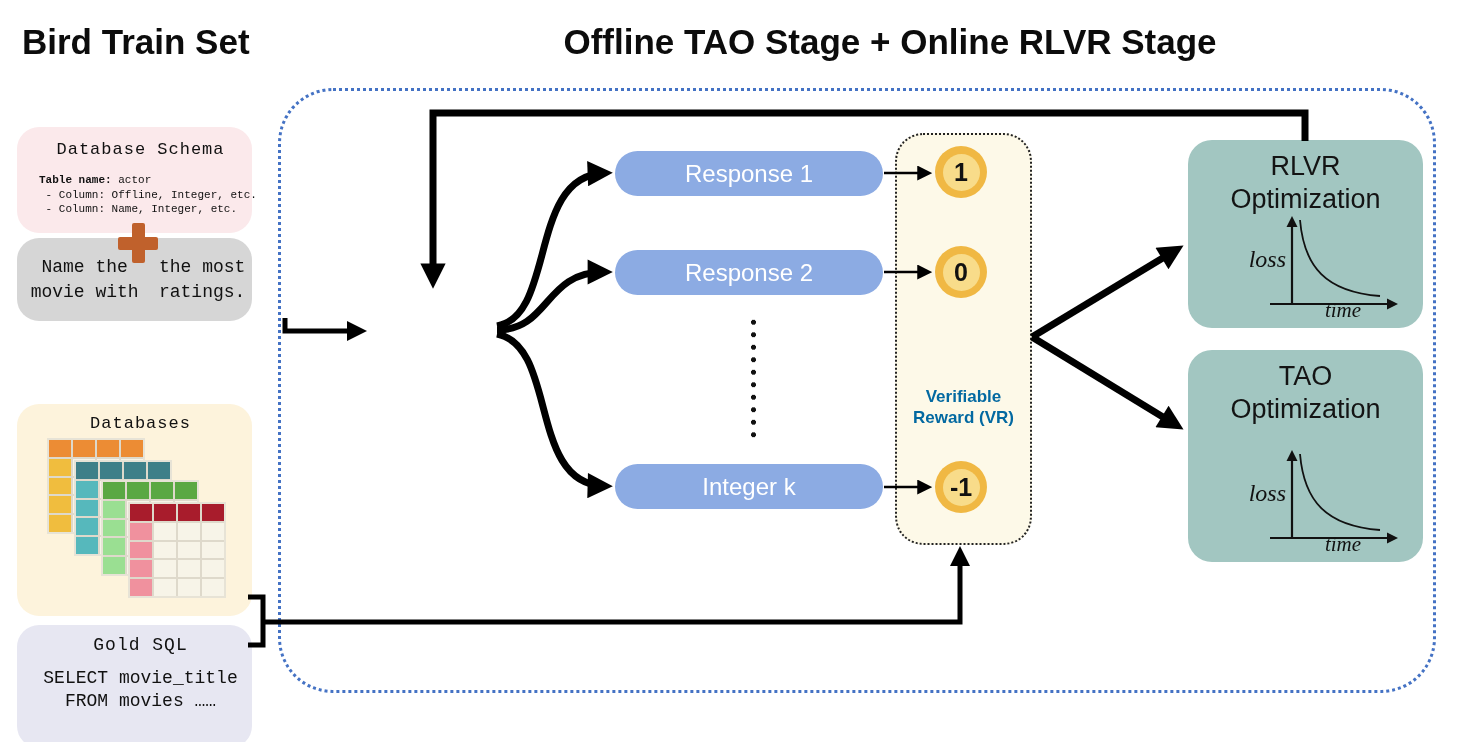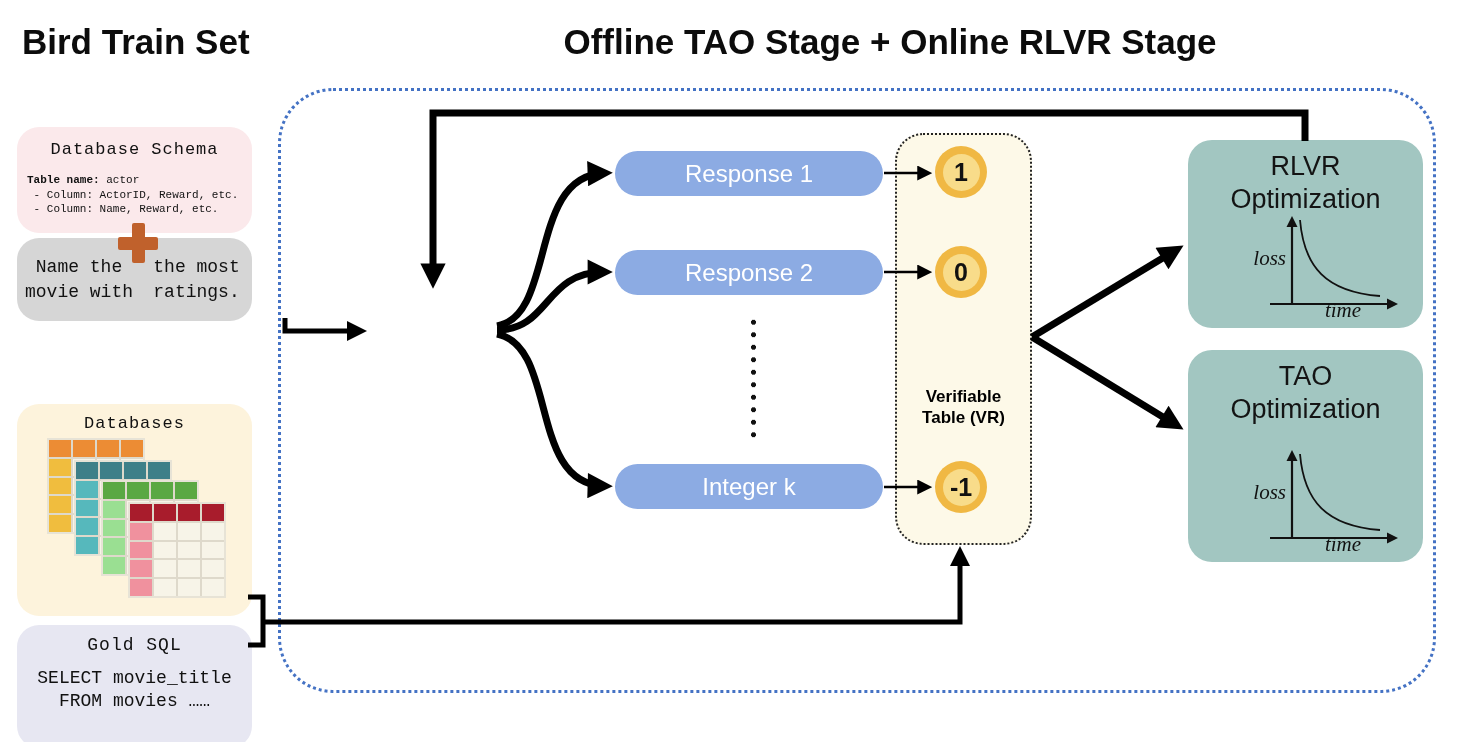--- a/index.html
+++ b/index.html
@@ -9,21 +9,21 @@
   .title{position:absolute;font-weight:bold;font-size:35px;color:#0c0c0c;letter-spacing:0;}
   #title-left{left:22px;top:22px;}
   #title-center{left:500px;top:22px;width:780px;text-align:center;}
 
   #outer-box{position:absolute;left:278px;top:88px;width:1152px;height:599px;
              border:3px dotted #4472c4;border-radius:55px;background:transparent;}
 
   
   .lbox{position:absolute;left:17px;width:235px;border-radius:22px;box-sizing:border-box;}
   #schema-box{top:127px;height:106px;background:#fbe9eb;}
-  .mono{font-family:"Liberation Mono","DejaVu Sans Mono",monospace;color:#111;}
+  .mono{font-family:"Liberation Mono","DejaVu Sans Mono",monospace;color:#111;margin-left:12px;}
   .box-title{text-align:center;font-size:17px;letter-spacing:1px;}
   #schema-box .box-title{margin-top:13px;}
   #schema-detail{position:absolute;left:10px;top:46px;font-size:11px;line-height:14.5px;}
   .schema-line{white-space:pre;}
   .bold{font-weight:bold;}
 
   #plus-icon{position:absolute;left:118px;top:223px;width:40px;height:40px;z-index:4;}
   #plus-icon::before{content:"";position:absolute;left:0;top:13.5px;width:40px;height:13px;
     background:#c0612c;border-radius:2px;}
   #plus-icon::after{content:"";position:absolute;left:13.5px;top:0;width:13px;height:40px;
@@ -59,50 +59,50 @@
     background-size:7px 12.5px;background-repeat:repeat-y;background-position:center top;}
 
   #vr-box{position:absolute;left:895px;top:133px;width:137px;height:412px;
     border:2px dotted #222;border-radius:28px;background:#fdf9e8;box-sizing:border-box;z-index:1;}
   .reward{position:absolute;left:935px;width:52px;height:52px;border-radius:50%;
     background:#f0b843;display:flex;align-items:center;justify-content:center;z-index:3;}
   .reward-inner{width:37px;height:37px;border-radius:50%;background:#f8dc8a;display:flex;
     align-items:center;justify-content:center;font-weight:bold;font-size:25px;color:#111;}
   #reward-0{top:146px;} #reward-1{top:246px;} #reward-2{top:461px;}
   #vr-label{position:absolute;left:895px;top:386px;width:137px;text-align:center;
-    font-weight:bold;font-size:17px;line-height:21px;color:#000000;z-index:2;}
+    font-weight:bold;font-size:17px;line-height:21px;color:#0369a1;z-index:2;}
 
   .opt-box{position:absolute;left:1188px;width:235px;background:#a2c6c1;border-radius:24px;z-index:2;}
   #opt-0{top:140px;height:188px;} #opt-1{top:350px;height:212px;}
   .opt-title{text-align:center;font-size:27px;line-height:33px;color:#141414;margin-top:10px;}
   .mini-chart{position:absolute;left:42px;bottom:4px;width:180px;height:112px;}
   .mini-chart svg{position:absolute;left:0;top:0;}
   .loss-label{position:absolute;left:0;top:34px;width:56px;text-align:right;
-    font-family:"Liberation Serif",serif;font-style:italic;font-size:21px;color:#111;}
+    font-family:"Liberation Serif",serif;font-style:italic;font-size:24px;color:#111;}
   .time-label{position:absolute;left:78px;top:86px;width:70px;text-align:center;
     font-family:"Liberation Serif",serif;font-style:italic;font-size:21px;color:#111;}
 
   #arrows{position:absolute;left:0;top:0;z-index:3;pointer-events:none;}
 </style>
 </head>
 <body>
 
 <div id="canvas">
 
   <div class="title" id="title-left">Bird Train Set</div>
   <div class="title" id="title-center">Offline TAO Stage + Online RLVR Stage</div>
 
   <div id="outer-box"></div>
 
   <div class="lbox" id="schema-box">
     <div class="box-title mono">Database Schema</div>
     <div id="schema-detail" class="mono">
       <div class="schema-line"><span class="bold">Table name:</span><span> actor</span></div>
-      <div class="schema-line"> - Column: ActorID, Reward, etc.</div>
-      <div class="schema-line"> - Column: Name, Reward, etc.</div>
+      <div class="schema-line"> - Column: Offline, Integer, etc.</div>
+      <div class="schema-line"> - Column: Name, Integer, etc.</div>
     </div>
   </div>
 
   <div id="plus-icon"></div>
 
   <div class="lbox" id="question-box">
     <div class="qline mono">Name the movie with</div>
     <div class="qline mono">the most ratings.</div>
   </div>
 
@@ -218,21 +218,21 @@
     <div class="reward-inner">1</div>
   </div>
   <div class="reward" id="reward-1">
     <div class="reward-inner">0</div>
   </div>
   <div class="reward" id="reward-2">
     <div class="reward-inner">-1</div>
   </div>
   <div id="vr-label">
     <div>Verifiable</div>
-    <div>Table (VR)</div>
+    <div>Reward (VR)</div>
   </div>
 
   <div class="opt-box" id="opt-0">
     <div class="opt-title">
       <div>RLVR</div>
       <div>Optimization</div>
     </div>
     <div class="mini-chart">
       <svg width="180" height="112" viewBox="0 0 180 112">
         <line x1="62" y1="10" x2="62" y2="93" stroke="#111" stroke-width="2.2"></line>

